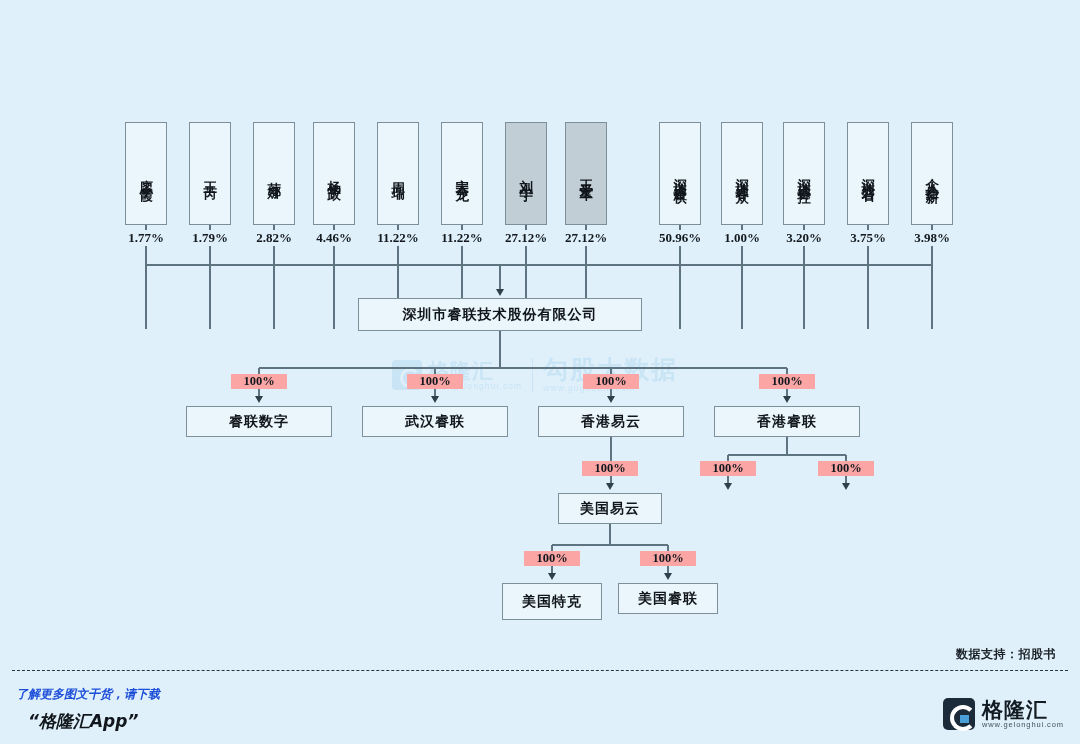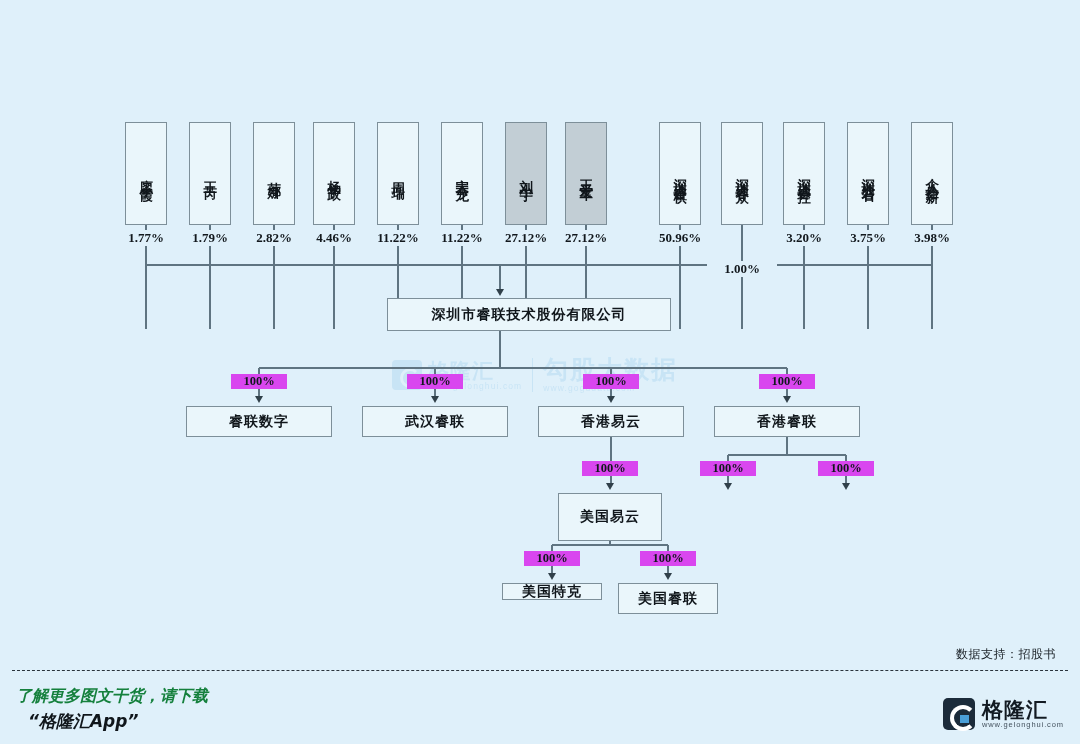--- a/index.html
+++ b/index.html
@@ -123,21 +123,21 @@
 
   .pct-sm {
     position: absolute;
     width: 56px;
     text-align: center;
     font-size: 12.5px;
     font-weight: bold;
     color: #12181d;
     font-family: "Liberation Serif", "DejaVu Serif", serif;
     z-index: 5;
-    background: #d946ef;
+    background: #fca5a5;
   }
 
   .box {
     height: 31px;
     font-size: 14px;
     letter-spacing: 1px;
   }
 
   
   .ln-v { position: absolute; width: 1.4px; background: #5f7481; z-index: 2; }
@@ -150,41 +150,41 @@
     border-top: 7px solid #30404a;
     z-index: 3;
   }
 
   
   #source-note {
     position: absolute;
     right: 24px;
     top: 646px;
     font-size: 12px;
-    font-weight: normal;
+    font-weight: bold;
     color: #1a2127;
     font-family: "DejaVu Sans", "Liberation Sans", sans-serif;
     letter-spacing: 0.5px;
   }
   #divider {
     position: absolute;
     left: 12px;
     top: 670px;
     width: 1056px;
     height: 0;
     border-top: 1.6px dashed #2a343c;
   }
   #promo-line1 {
     position: absolute;
     left: 16px;
     top: 686px;
-    font-size: 16px;
+    font-size: 12px;
     font-weight: bold;
     font-style: italic;
-    color: #15803d;
+    color: #1d4ed8;
     font-family: "DejaVu Sans", "Liberation Sans", sans-serif;
   }
   #promo-line2 {
     position: absolute;
     left: 28px;
     top: 710px;
     font-size: 17px;
     font-weight: bold;
     font-style: italic;
     color: #10161b;
@@ -277,34 +277,34 @@
       <div class="ln-v" style="left: 525.3px; top: 225px; height: 104px;"></div>
       <div class="pct" style="left: 491px; top: 230px;">27.12%</div>
       <div class="node chip shaded" style="left: 565px; top: 122px; width: 42px; height: 103px;">王爱军</div>
       <div class="ln-v" style="left: 585.3px; top: 225px; height: 104px;"></div>
       <div class="pct" style="left: 551px; top: 230px;">27.12%</div>
       <div class="node chip" style="left: 659px; top: 122px; width: 42px; height: 103px;">深圳睿棋</div>
       <div class="ln-v" style="left: 679.3px; top: 225px; height: 104px;"></div>
       <div class="pct" style="left: 645px; top: 230px;">50.96%</div>
       <div class="node chip" style="left: 721px; top: 122px; width: 42px; height: 103px;">深圳睿众</div>
       <div class="ln-v" style="left: 741.3px; top: 225px; height: 104px;"></div>
-      <div class="pct" style="left: 707px; top: 230px; margin-top: 31px;">1.00%</div>
+      <div class="pct" style="left: 707px; top: 230px;">1.00%</div>
       <div class="node chip" style="left: 783px; top: 122px; width: 42px; height: 103px;">深圳睿控</div>
       <div class="ln-v" style="left: 803.3px; top: 225px; height: 104px;"></div>
       <div class="pct" style="left: 769px; top: 230px;">3.20%</div>
       <div class="node chip" style="left: 847px; top: 122px; width: 42px; height: 103px;">深圳磐石</div>
       <div class="ln-v" style="left: 867.3px; top: 225px; height: 104px;"></div>
       <div class="pct" style="left: 833px; top: 230px;">3.75%</div>
       <div class="node chip" style="left: 911px; top: 122px; width: 42px; height: 103px;">众人拾薪</div>
       <div class="ln-v" style="left: 931.3px; top: 225px; height: 104px;"></div>
       <div class="pct" style="left: 897px; top: 230px;">3.98%</div>
       <div class="ln-h" style="left: 146px; top: 264.3px; width: 786px;"></div>
       <div class="ln-v" style="left: 499.3px; top: 265px; height: 25px;"></div>
       <div class="arrow" style="left: 495.5px; top: 289px;"></div>
-      <div class="node box" style="left: 358px; top: 298px; width: 284px; height: 33px; margin-left: 29px;">深圳市睿联技术股份有限公司</div>
+      <div class="node box" style="left: 358px; top: 298px; width: 284px; height: 33px;">深圳市睿联技术股份有限公司</div>
       <div class="ln-v" style="left: 499.3px; top: 331px; height: 37px;"></div>
       <div class="ln-h" style="left: 259px; top: 367.3px; width: 528px;"></div>
       <div class="ln-v" style="left: 258.3px; top: 368px; height: 29px;"></div>
       <div class="arrow" style="left: 254.5px; top: 396px;"></div>
       <div class="pct-sm" style="left: 231px; top: 374px;">100%</div>
       <div class="node box" style="left: 186px; top: 406px; width: 146px; height: 31px;">睿联数字</div>
       <div class="ln-v" style="left: 434.3px; top: 368px; height: 29px;"></div>
       <div class="arrow" style="left: 430.5px; top: 396px;"></div>
       <div class="pct-sm" style="left: 407px; top: 374px;">100%</div>
       <div class="node box" style="left: 362px; top: 406px; width: 146px; height: 31px;">武汉睿联</div>
@@ -312,35 +312,35 @@
       <div class="arrow" style="left: 606.5px; top: 396px;"></div>
       <div class="pct-sm" style="left: 583px; top: 374px;">100%</div>
       <div class="node box" style="left: 538px; top: 406px; width: 146px; height: 31px;">香港易云</div>
       <div class="ln-v" style="left: 786.3px; top: 368px; height: 29px;"></div>
       <div class="arrow" style="left: 782.5px; top: 396px;"></div>
       <div class="pct-sm" style="left: 759px; top: 374px;">100%</div>
       <div class="node box" style="left: 714px; top: 406px; width: 146px; height: 31px;">香港睿联</div>
       <div class="ln-v" style="left: 610.3px; top: 437px; height: 47px;"></div>
       <div class="arrow" style="left: 605.5px; top: 483px;"></div>
       <div class="pct-sm" style="left: 582px; top: 461px;">100%</div>
-      <div class="node box" style="left: 558px; top: 493px; width: 104px; height: 48px;">美国易云</div>
+      <div class="node box" style="left: 558px; top: 493px; width: 104px; height: 31px;">美国易云</div>
       <div class="ln-v" style="left: 786.3px; top: 437px; height: 18px;"></div>
       <div class="ln-h" style="left: 728px; top: 454.3px; width: 118px;"></div>
       <div class="ln-v" style="left: 727.3px; top: 455px; height: 29px;"></div>
       <div class="arrow" style="left: 723.5px; top: 483px;"></div>
       <div class="pct-sm" style="left: 700px; top: 461px;">100%</div>
       <div class="ln-v" style="left: 845.3px; top: 455px; height: 29px;"></div>
       <div class="arrow" style="left: 841.5px; top: 483px;"></div>
       <div class="pct-sm" style="left: 818px; top: 461px;">100%</div>
       <div class="ln-v" style="left: 609.3px; top: 524px; height: 21px;"></div>
       <div class="ln-h" style="left: 552px; top: 544.3px; width: 116px;"></div>
       <div class="ln-v" style="left: 551.3px; top: 545px; height: 29px;"></div>
       <div class="arrow" style="left: 547.5px; top: 573px;"></div>
       <div class="pct-sm" style="left: 524px; top: 551px;">100%</div>
-      <div class="node box" style="left: 502px; top: 583px; width: 100px; height: 17px;">美国特克</div>
+      <div class="node box" style="left: 502px; top: 583px; width: 100px; height: 37px;">美国特克</div>
       <div class="ln-v" style="left: 667.3px; top: 545px; height: 29px;"></div>
       <div class="arrow" style="left: 663.5px; top: 573px;"></div>
       <div class="pct-sm" style="left: 640px; top: 551px;">100%</div>
       <div class="node box" style="left: 618px; top: 583px; width: 100px; height: 31px;">美国睿联</div>
     </div>
 
   <div id="source-note">数据支持：招股书</div>
   <div id="divider"></div>
   <div id="promo-line1">了解更多图文干货，请下载</div>
   <div id="promo-line2">“格隆汇App”</div>

